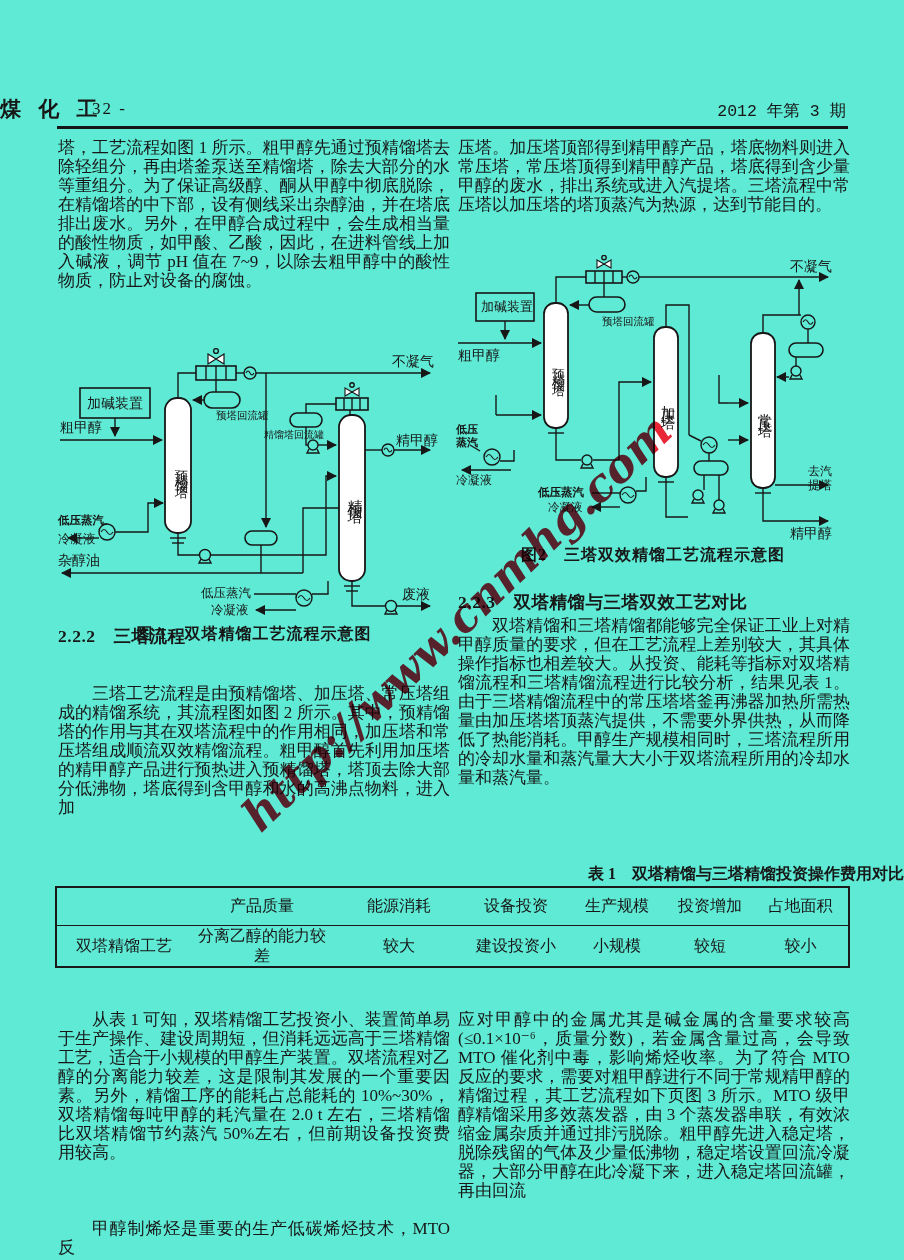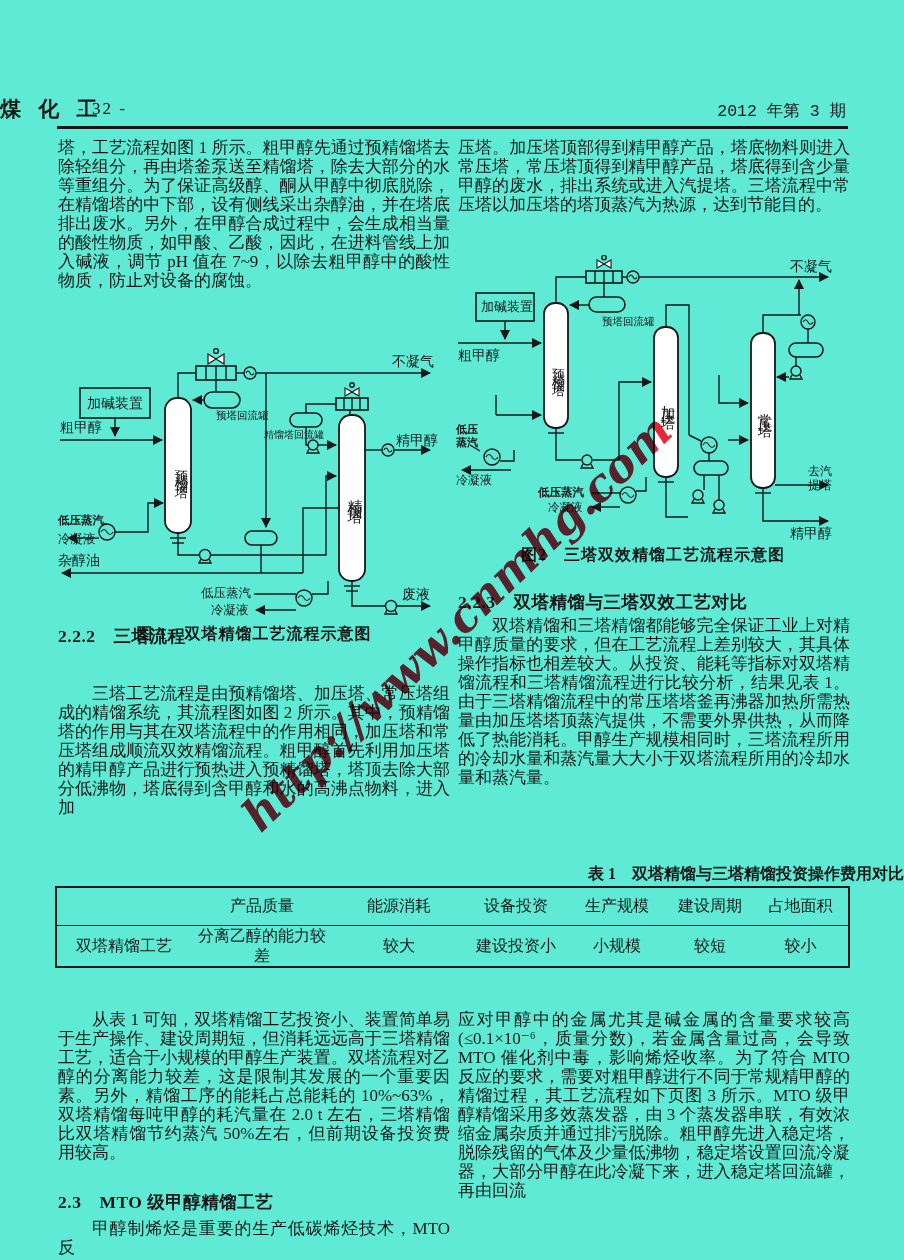--- a/index.html
+++ b/index.html
@@ -275,38 +275,37 @@
         <col style="width:86px">
         <col style="width:96px">
     </colgroup>
     <thead>
       <tr>
         <th></th>
         <th>产品质量</th>
         <th>能源消耗</th>
         <th>设备投资</th>
         <th>生产规模</th>
-        <th>建设周期</th>
+        <th>投资增加</th>
         <th>占地面积</th>
       </tr>
     </thead>
     <tbody>
       <tr class="r1">
         <td>双塔精馏工艺</td>
         <td>分离乙醇的能力较差</td>
         <td>较大</td>
         <td>建设投资小</td>
         <td>小规模</td>
         <td>较短</td>
         <td>较小</td>
       </tr>
     </tbody>
   </table>
 
-  <div class="para indent" style="left:58px;top:1010px;width:392px;">从表 1 可知，双塔精馏工艺投资小、装置简单易于生产操作、建设周期短，但消耗远远高于三塔精馏工艺，适合于小规模的甲醇生产装置。双塔流程对乙醇的分离能力较差，这是限制其发展的一个重要因素。另外，精馏工序的能耗占总能耗的 10%~63%，双塔精馏每吨甲醇的耗汽量在 2.0 t 左右，三塔精馏比双塔精馏节约蒸汽 50%左右，但前期设备投资费用较高。</div>
-  <div class="h2" style="left:58px;top:1190px;">2.3　MTO 级甲醇精馏工艺</div>
+  <div class="para indent" style="left:58px;top:1010px;width:392px;">从表 1 可知，双塔精馏工艺投资小、装置简单易于生产操作、建设周期短，但消耗远远高于三塔精馏工艺，适合于小规模的甲醇生产装置。双塔流程对乙醇的分离能力较差，这是限制其发展的一个重要因素。另外，精馏工序的能耗占总能耗的 10%~30%，双塔精馏每吨甲醇的耗汽量在 2.0 t 左右，三塔精馏比双塔精馏节约蒸汽 50%左右，但前期设备投资费用较高。</div>
   <div class="para indent" style="left:58px;top:1219px;width:392px;">甲醇制烯烃是重要的生产低碳烯烃技术，MTO 反</div>
 
   <div class="para" style="left:458px;top:1010px;width:392px;height:250px;overflow:hidden;">应对甲醇中的金属尤其是碱金属的含量要求较高(≤0.1×10⁻⁶，质量分数)，若金属含量过高，会导致 MTO 催化剂中毒，影响烯烃收率。为了符合 MTO 反应的要求，需要对粗甲醇进行不同于常规精甲醇的精馏过程，其工艺流程如下页图 3 所示。MTO 级甲醇精馏采用多效蒸发器，由 3 个蒸发器串联，有效浓缩金属杂质并通过排污脱除。粗甲醇先进入稳定塔，脱除残留的气体及少量低沸物，稳定塔设置回流冷凝器，大部分甲醇在此冷凝下来，进入稳定塔回流罐，再由回流</div>
 
   <div class="wm">http://www.cnmhg.com</div>
 
 </div>
 
 </body></html>

